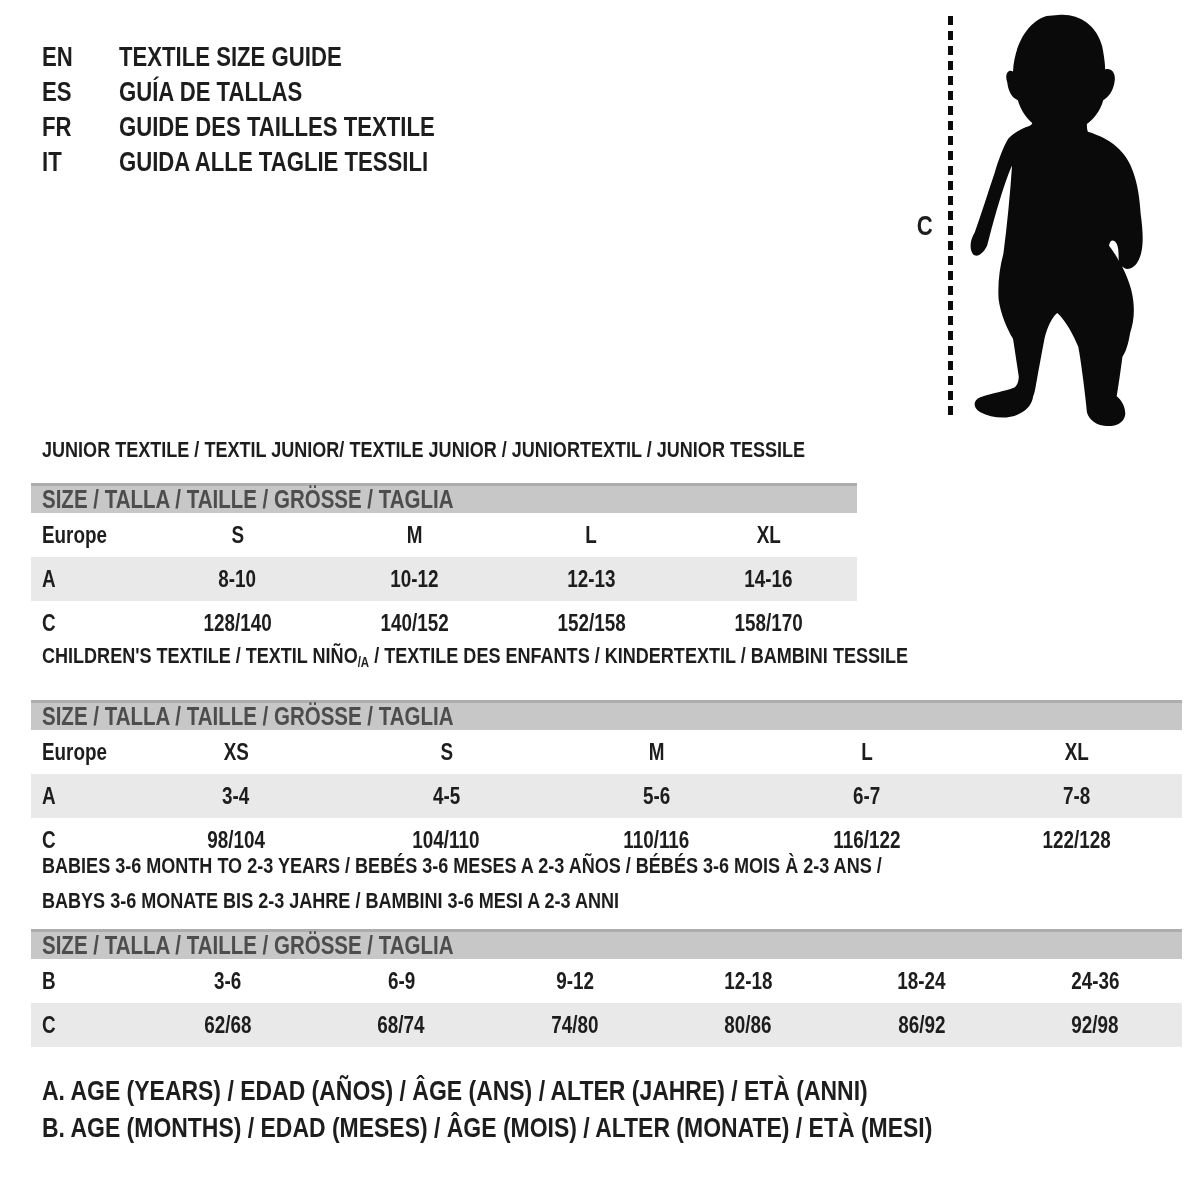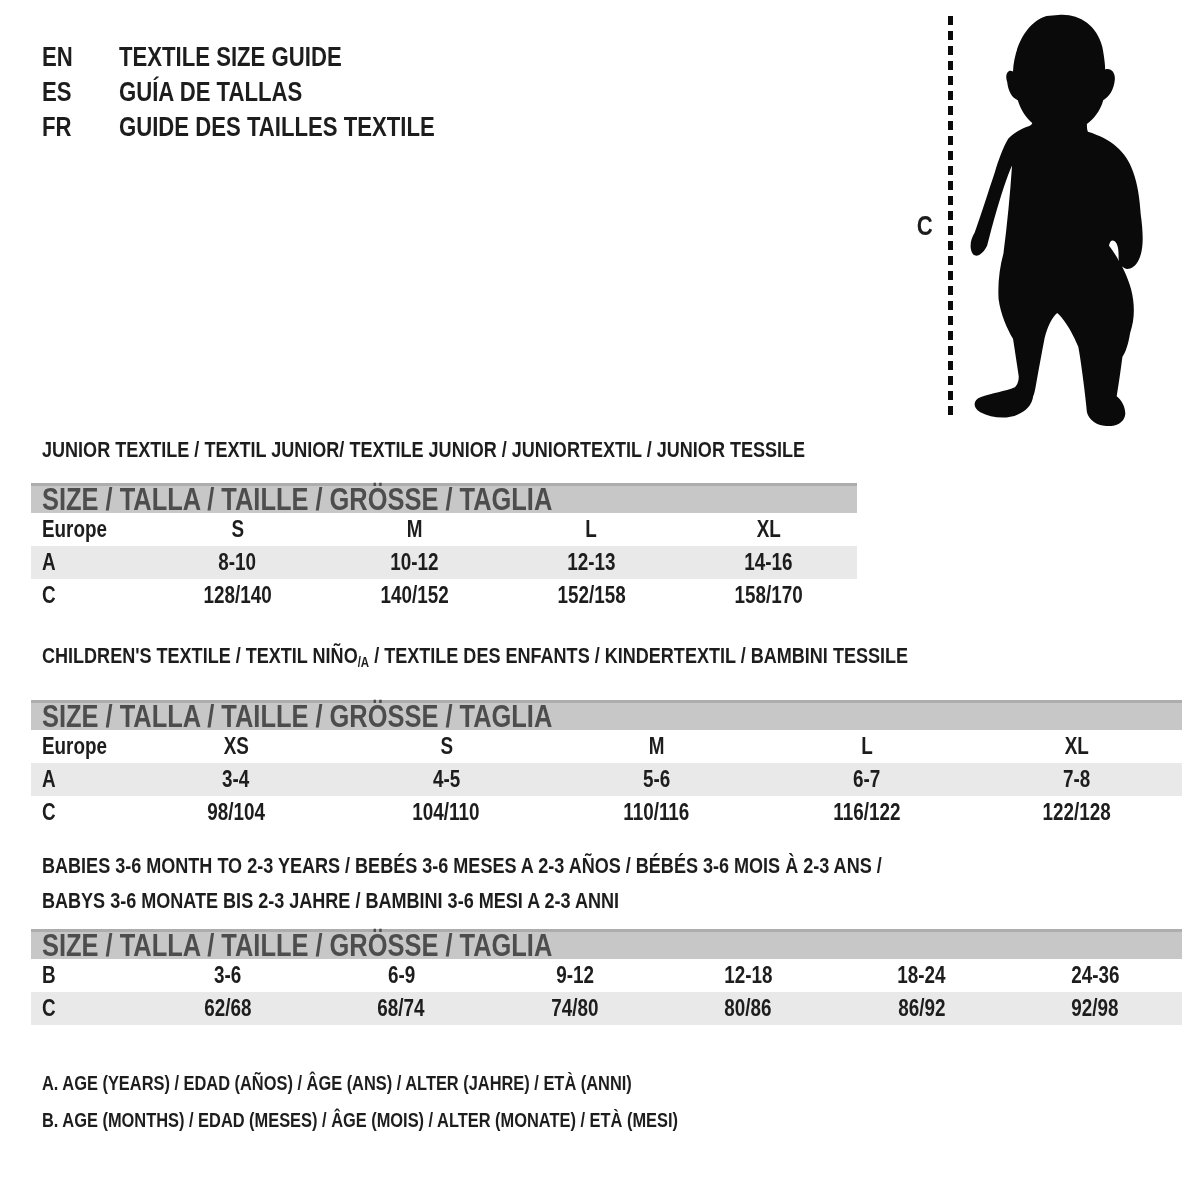--- a/index.html
+++ b/index.html
@@ -30,52 +30,56 @@
 
   
   .sec-title{position:absolute;left:42px;font-size:22px;line-height:26px;}
   .sub{font-size:14px;vertical-align:-4px;}
 
   
   .sizetable{position:absolute;left:31px;}
   .bar{
     height:27px;border-top:3px solid var(--bar-border,#adadad);
     background:var(--bar-bg,#c7c7c7);color:var(--bar-text,#4d4d4d);
-    display:flex;align-items:center;padding-left:11px;font-size:31px;
+    display:flex;align-items:center;padding-left:11px;font-size:25px;
   }
-  .trow{display:grid;height:33px;align-items:center;font-size:23px;}
+  .trow{display:grid;height:44px;align-items:center;font-size:23px;}
   .t-junior{width:826px;top:483px;}
   .t-junior .trow{grid-template-columns:118px repeat(4,1fr);}
   .t-children{width:1151px;top:700px;}
   .t-children .trow{grid-template-columns:100px repeat(5,1fr);}
   .t-babies{width:1151px;top:929px;}
   .t-babies .trow{grid-template-columns:110px repeat(6,1fr);}
   .lab{text-align:left;padding-left:11px;}
   .val{text-align:center;}
   .shaded{background:var(--shaded-row,#e9e9e9);}
 
   
   .legend{position:absolute;left:42px;top:1072px;}
-  .legend-line{height:37px;display:flex;font-size:20px;}
+  .legend-line{height:37px;display:flex;align-items:center;font-size:28px;}
 </style>
 </head>
 <body>
 
 <div class="lang-block">
   <div class="lang-row">
     <span class="lang-code"><span class="cx">EN</span></span>
     <span class="cx">TEXTILE SIZE GUIDE</span>
   </div>
   <div class="lang-row">
     <span class="lang-code"><span class="cx">ES</span></span>
     <span class="cx">GUÍA DE TALLAS</span>
   </div>
   <div class="lang-row">
     <span class="lang-code"><span class="cx">FR</span></span>
     <span class="cx">GUIDE DES TAILLES TEXTILE</span>
+  </div>
+  <div class="lang-row">
+    <span class="lang-code"><span class="cx">IT</span></span>
+    <span class="cx">GUIDA ALLE TAGLIE TESSILI</span>
   </div>
 </div>
 
 <div class="height-line"></div>
 <div class="height-label"><span class="cxc">C</span></div>
 <div class="silhouette">
   <svg viewBox="0 0 200 420" preserveAspectRatio="none" aria-hidden="true">
     <path d="
       M97 5
       C117 3 137 14 143 37

